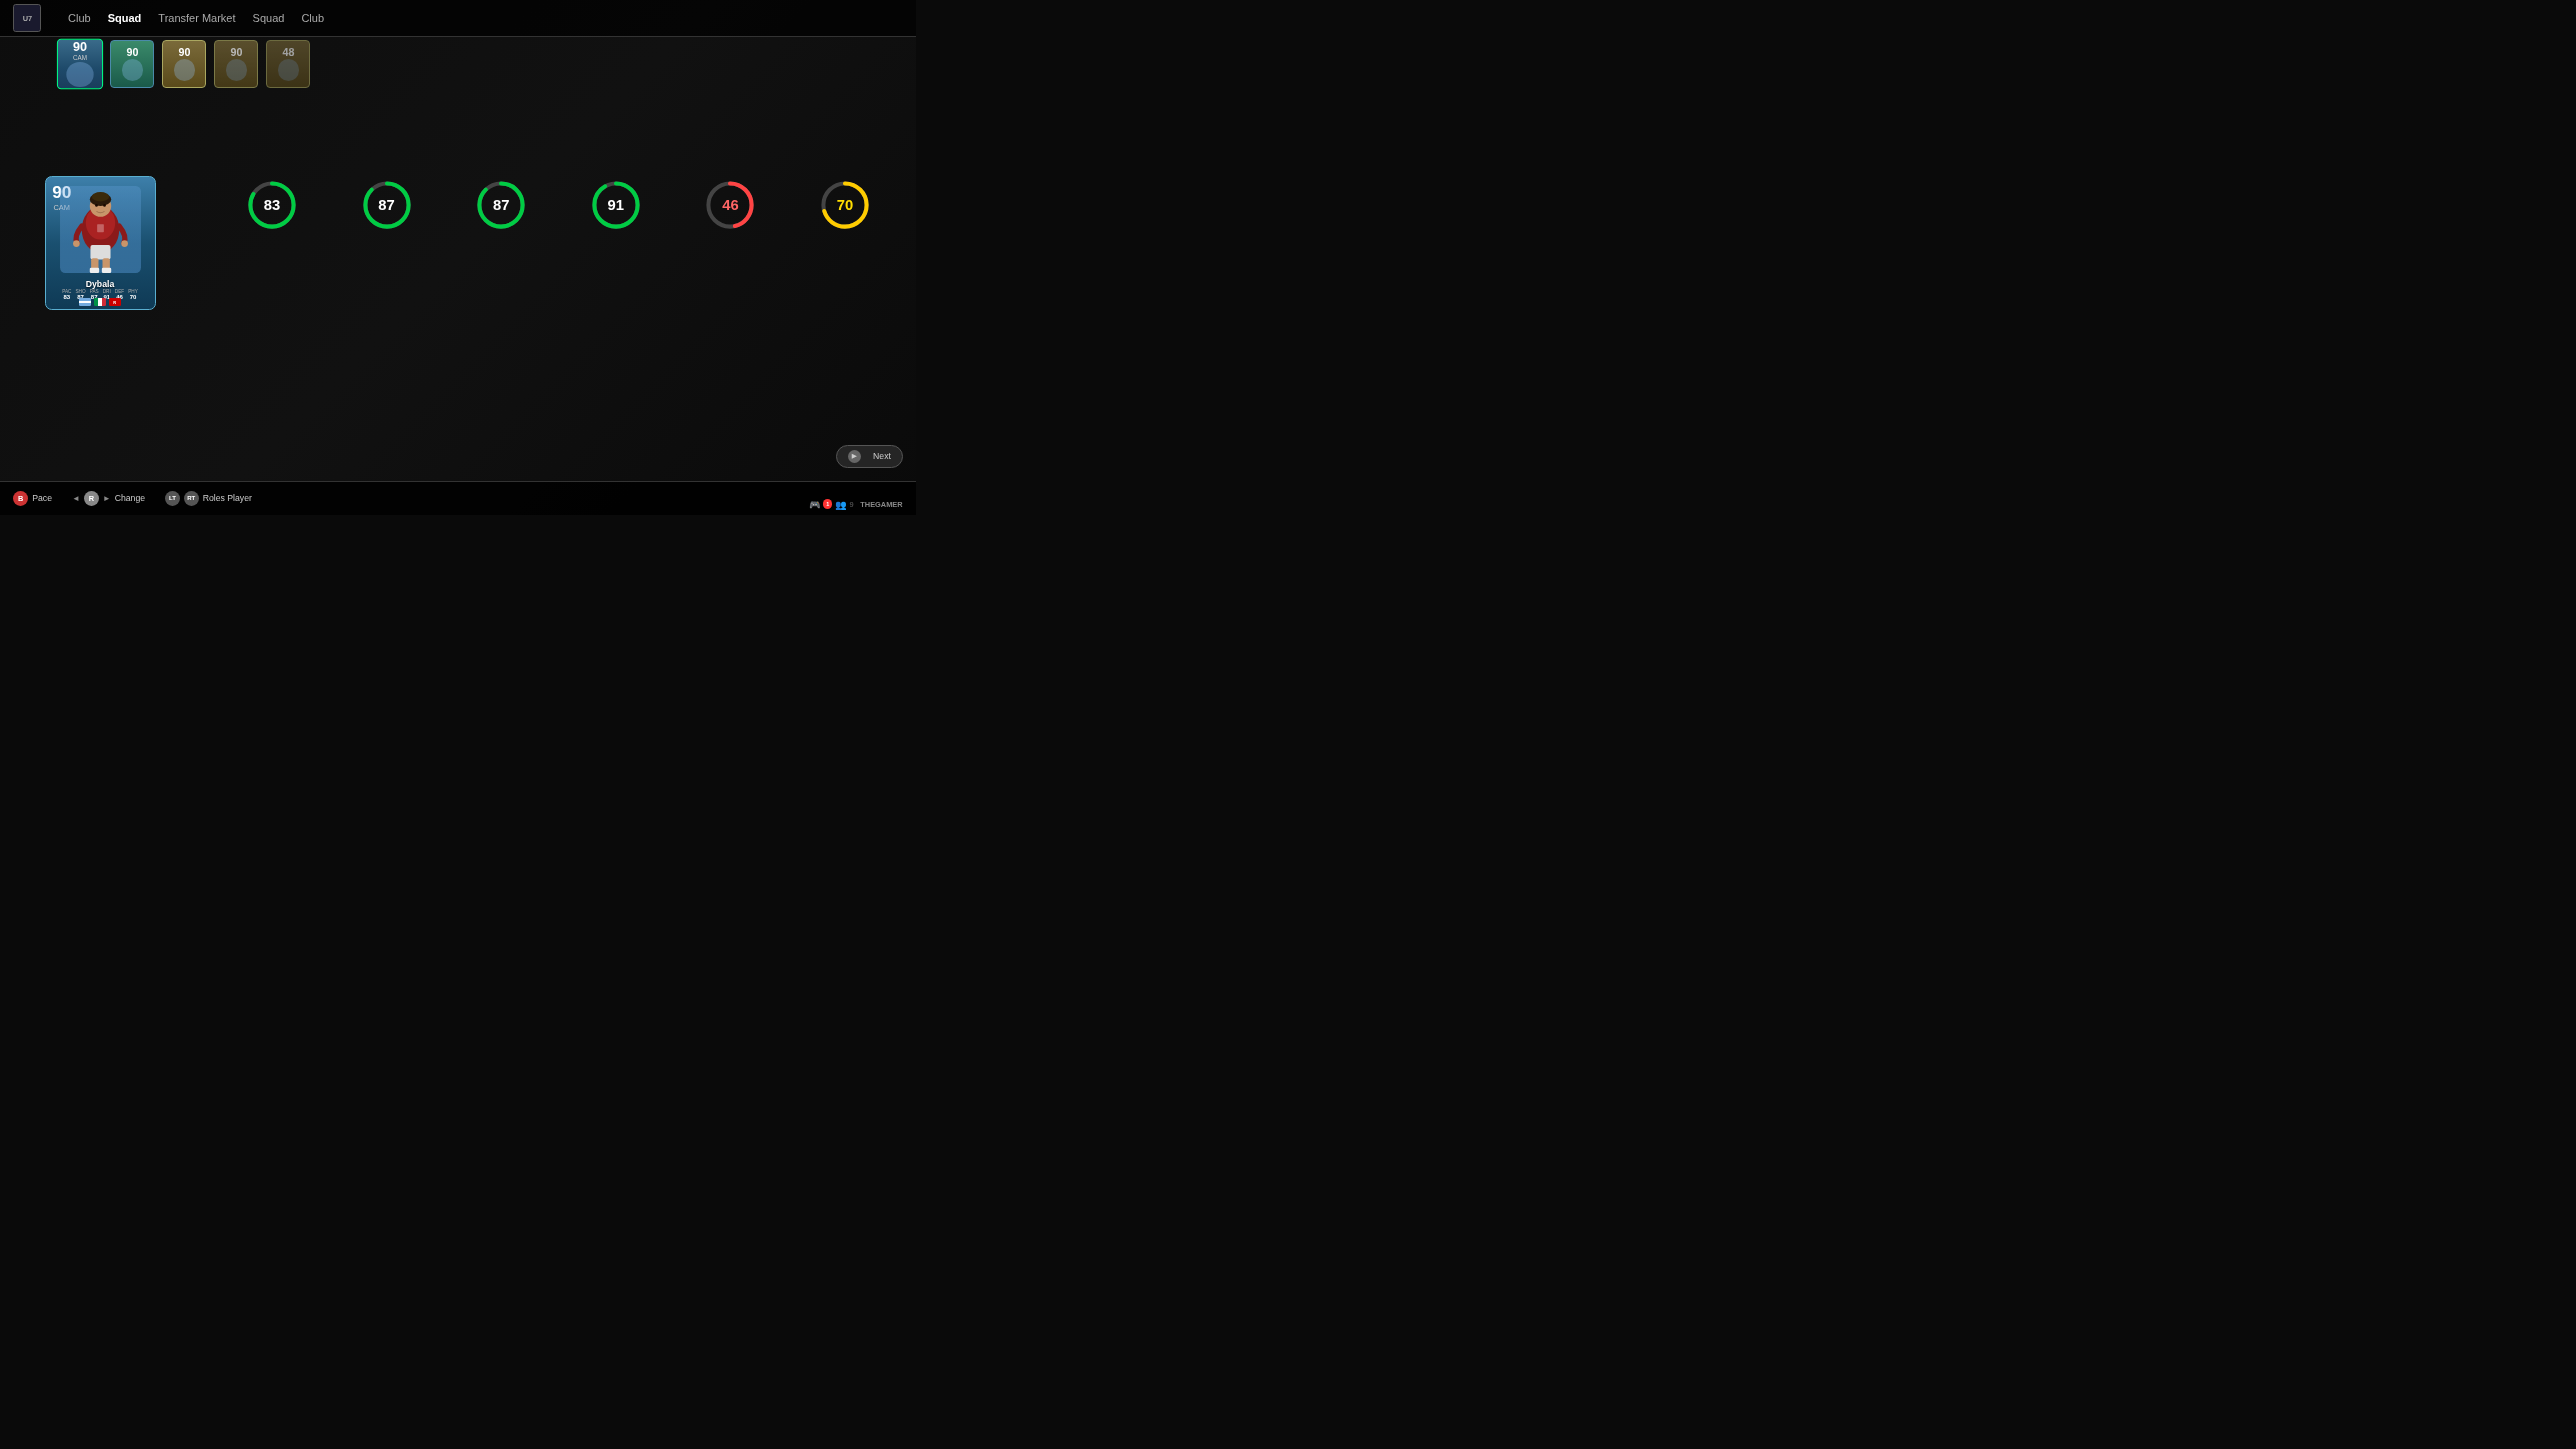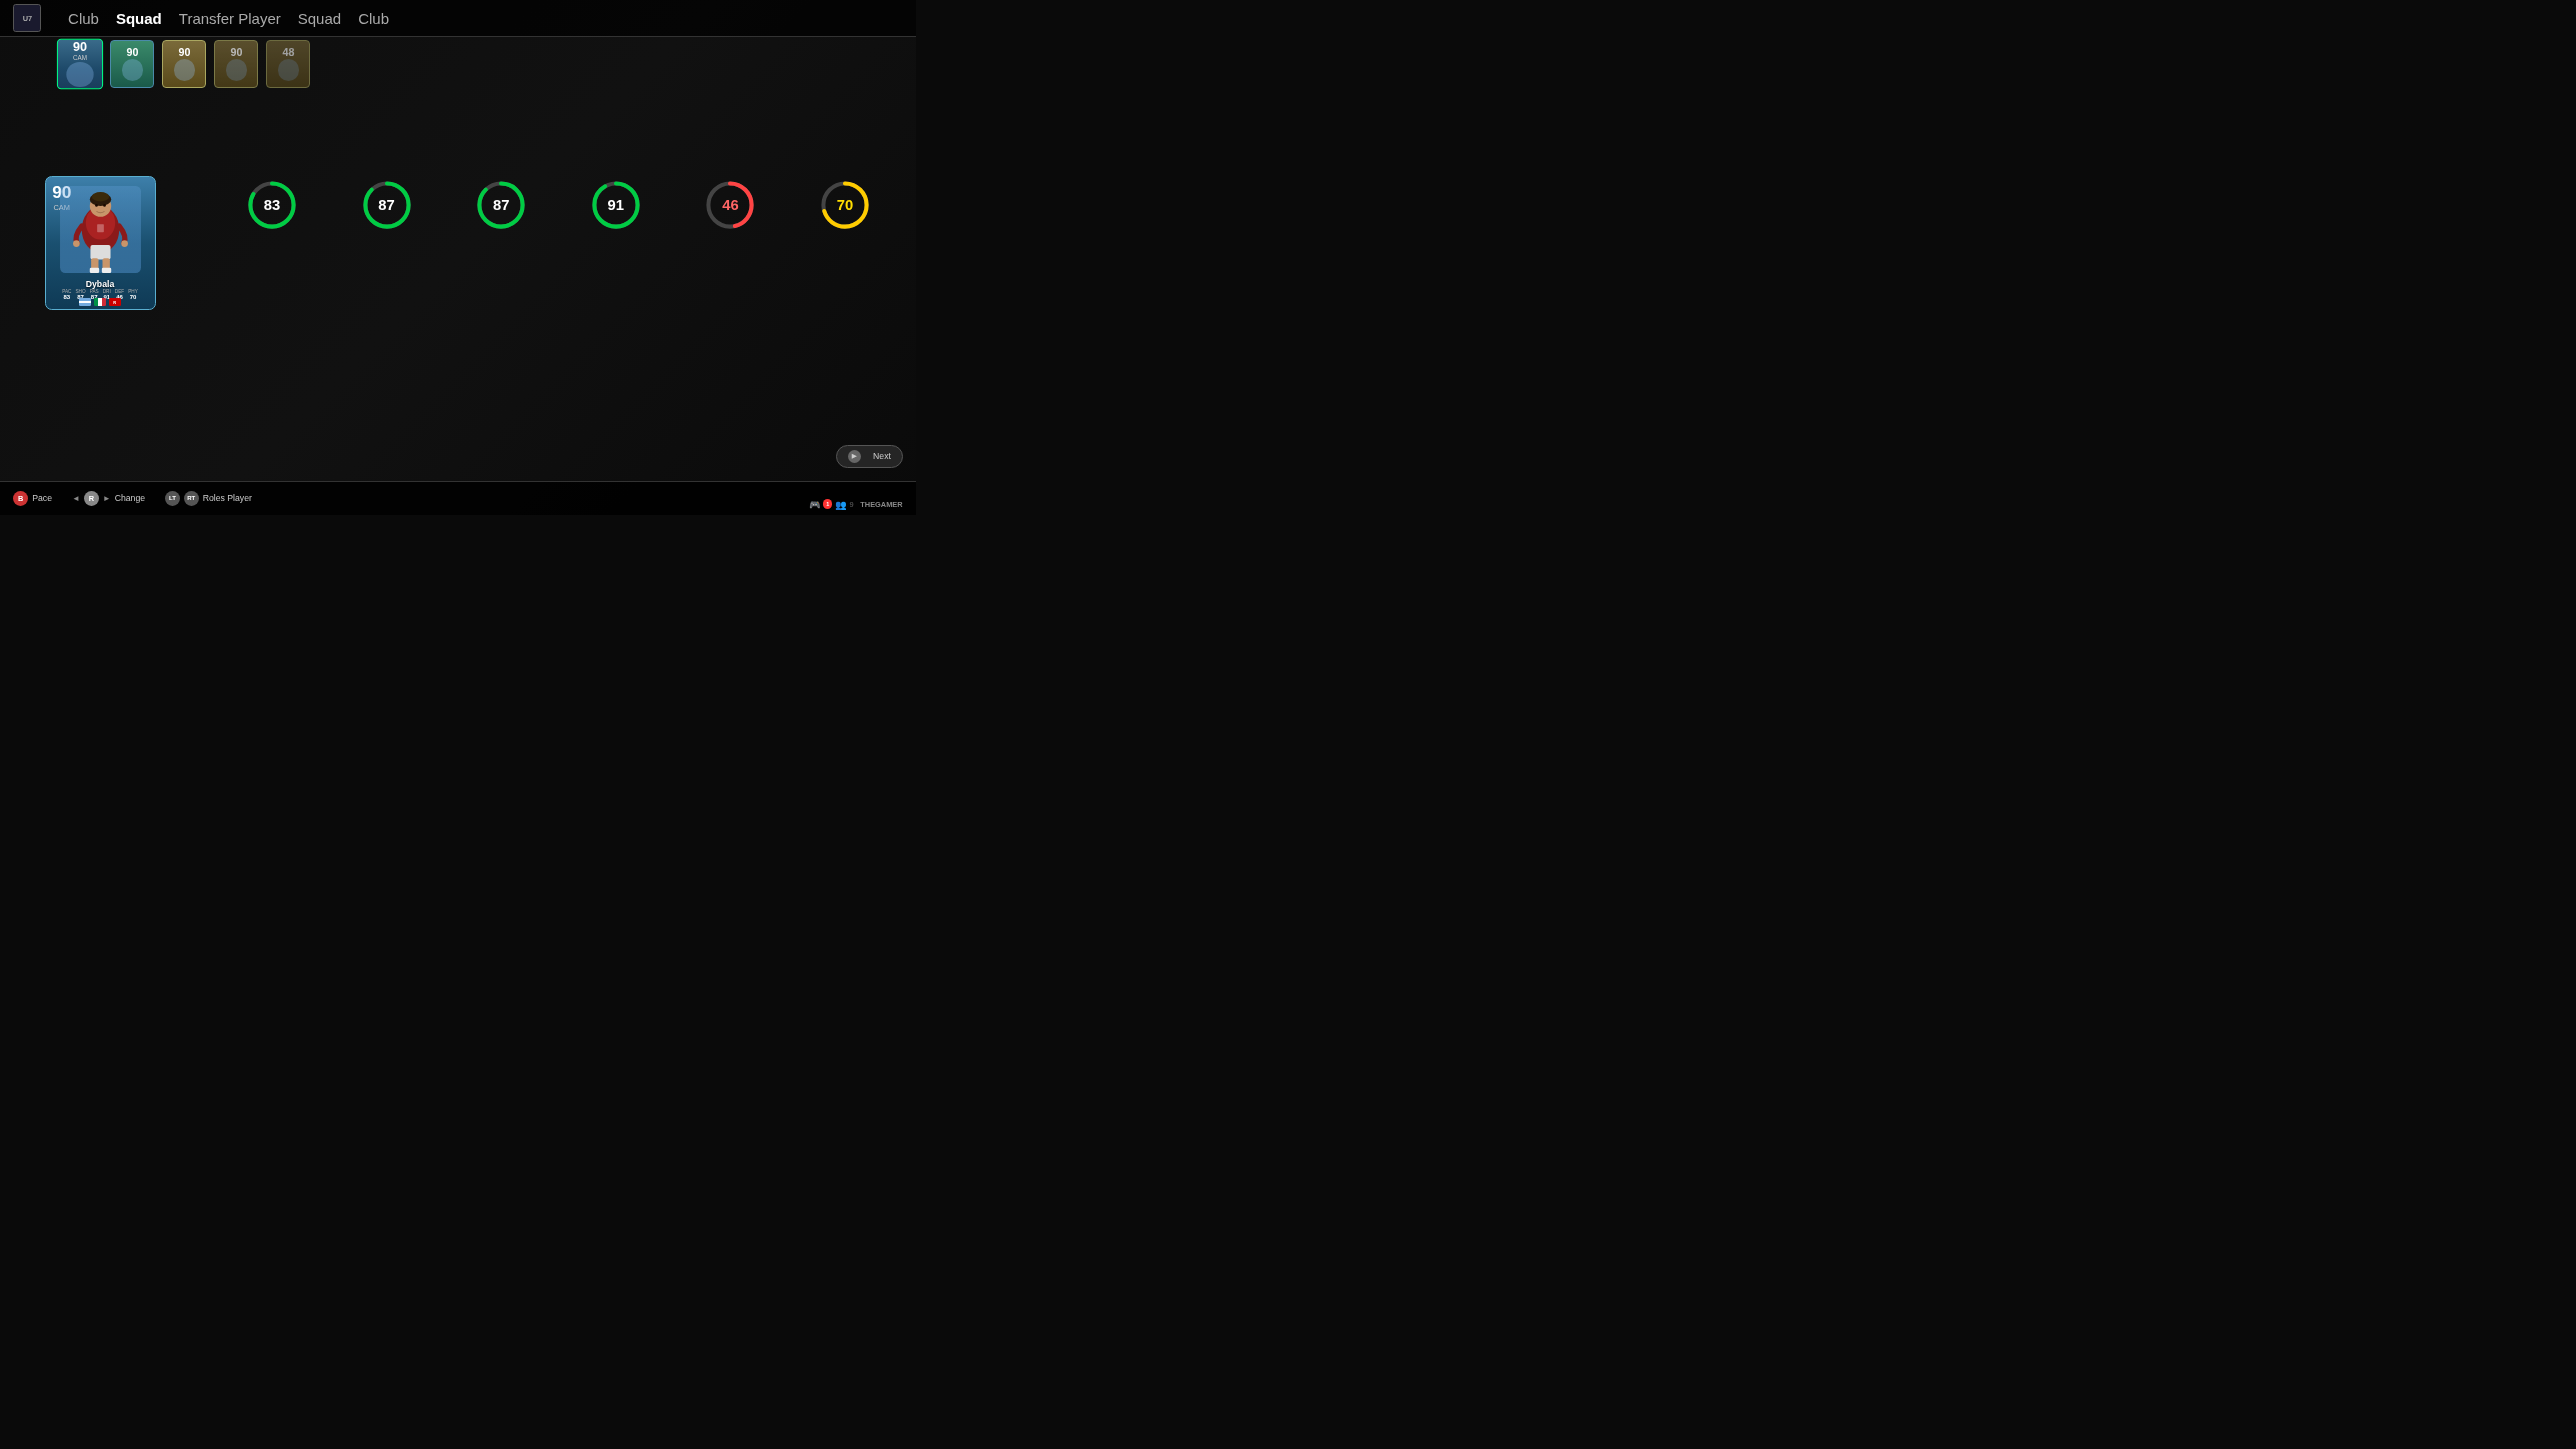--- a/index.html
+++ b/index.html
@@ -44,21 +44,21 @@
     }
 
     .nav-links {
       display: flex;
       gap: 17px;
       margin-left: 6.7px;
     }
 
     .nav-link {
       color: #aaa;
-      font-size: 15px;
+      font-size: 11px;
       cursor: pointer;
       padding: 2.7px 0;
     }
 
     .nav-link.active {
       color: #fff;
       font-weight: bold;
     }
 
     
@@ -501,21 +501,21 @@
 </head>
 <body>
 
 <div class="bg-overlay"></div>
 
 <div class="top-nav">
   <div class="club-logo">U7</div>
   <div class="nav-links">
     <span class="nav-link">Club</span>
     <span class="nav-link active">Squad</span>
-    <span class="nav-link">Transfer Player</span>
+    <span class="nav-link">Transfer Market</span>
     <span class="nav-link">Squad</span>
     <span class="nav-link">Club</span>
   </div>
 </div>
 
 <div class="player-card-row">
 
   <div style="width:37px;height:37px;border-radius:50%;background:linear-gradient(135deg,#2a4a6a,#1a3a5a);border:1.3px solid #4a7a9a;display:flex;align-items:center;justify-content:center;flex-shrink:0;">
     <svg width="23.5" height="23.5" viewBox="0 0 35 35">
         <circle cx="17" cy="13" r="7" fill="#7aabcc"></circle>

